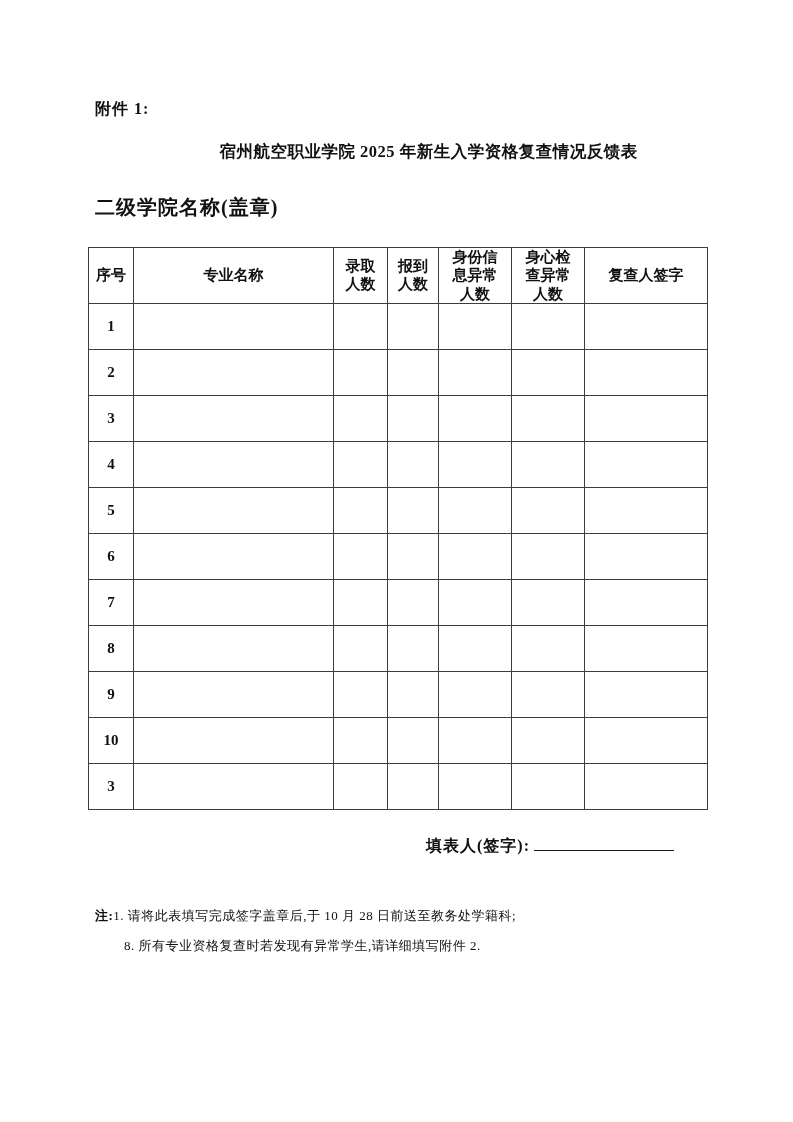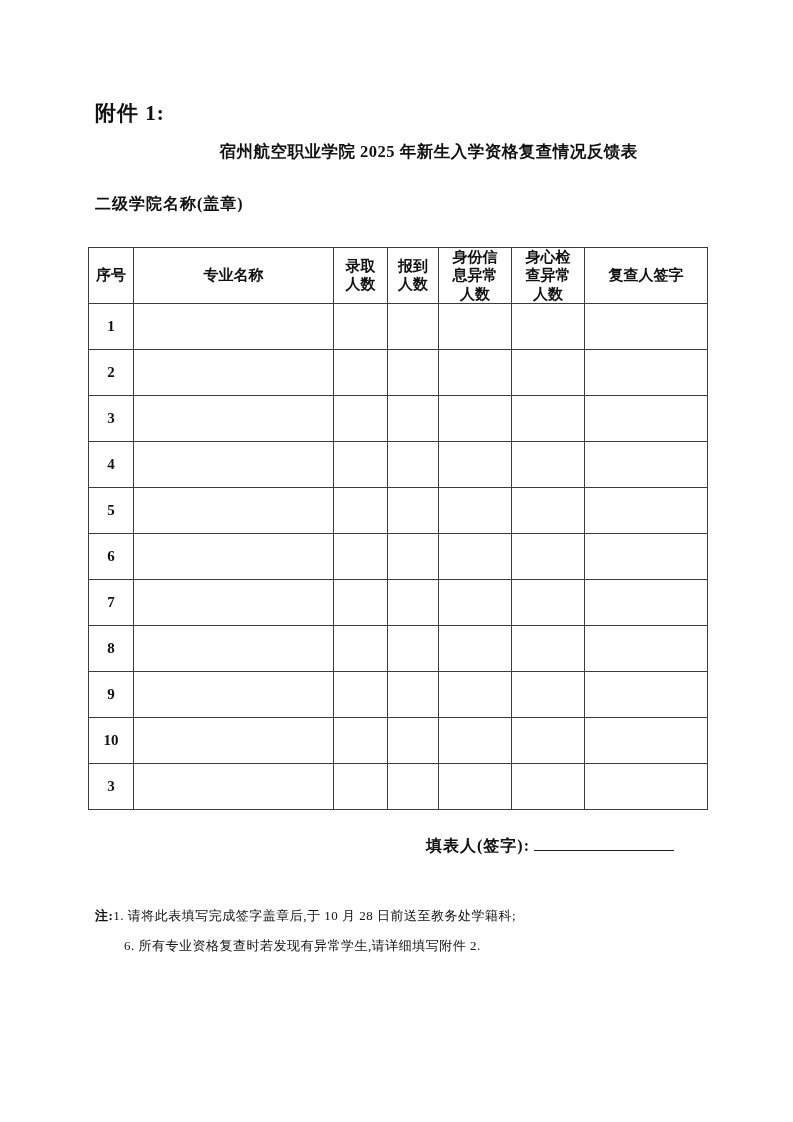--- a/index.html
+++ b/index.html
@@ -13,40 +13,40 @@
     height: 1122px;
     background: #ffffff;
     font-family: "Liberation Serif", "DejaVu Serif", serif;
     color: #111111;
     overflow: hidden;
   }
   .attachment {
     position: absolute;
     left: 95px;
     top: 99px;
-    font-size: 21px;
+    font-size: 16px;
     font-weight: bold;
     letter-spacing: 1px;
   }
   .title {
     position: absolute;
     left: 0;
     top: 141px;
     width: 100%;
     text-align: center;
     font-size: 16.5px;
     font-weight: bold;
     letter-spacing: 0.5px;
     margin-left: 32px;
   }
   .college {
     position: absolute;
     left: 95px;
     top: 194px;
-    font-size: 16px;
+    font-size: 20px;
     font-weight: bold;
     letter-spacing: 1px;
   }
   table.review {
     position: absolute;
     left: 88px;
     top: 247px;
     width: 619px;
     border-collapse: collapse;
     table-layout: fixed;
@@ -242,17 +242,17 @@
 
   <div class="filler">
     <span>填表人(签字):</span><span class="sig-line"></span>
   </div>
 
   <div class="notes">
     <div class="note-line">
       <span class="note-prefix">注:</span><span>1. 请将此表填写完成签字盖章后,于 10 月 28 日前送至教务处学籍科;</span>
     </div>
     <div class="note-line indent">
-      <span>6. 所有专业资格复查时若发现有异常学生,请详细填写附件 2.</span>
+      <span>8. 所有专业资格复查时若发现有异常学生,请详细填写附件 2.</span>
     </div>
   </div>
 
 </div>
 
 </body></html>

